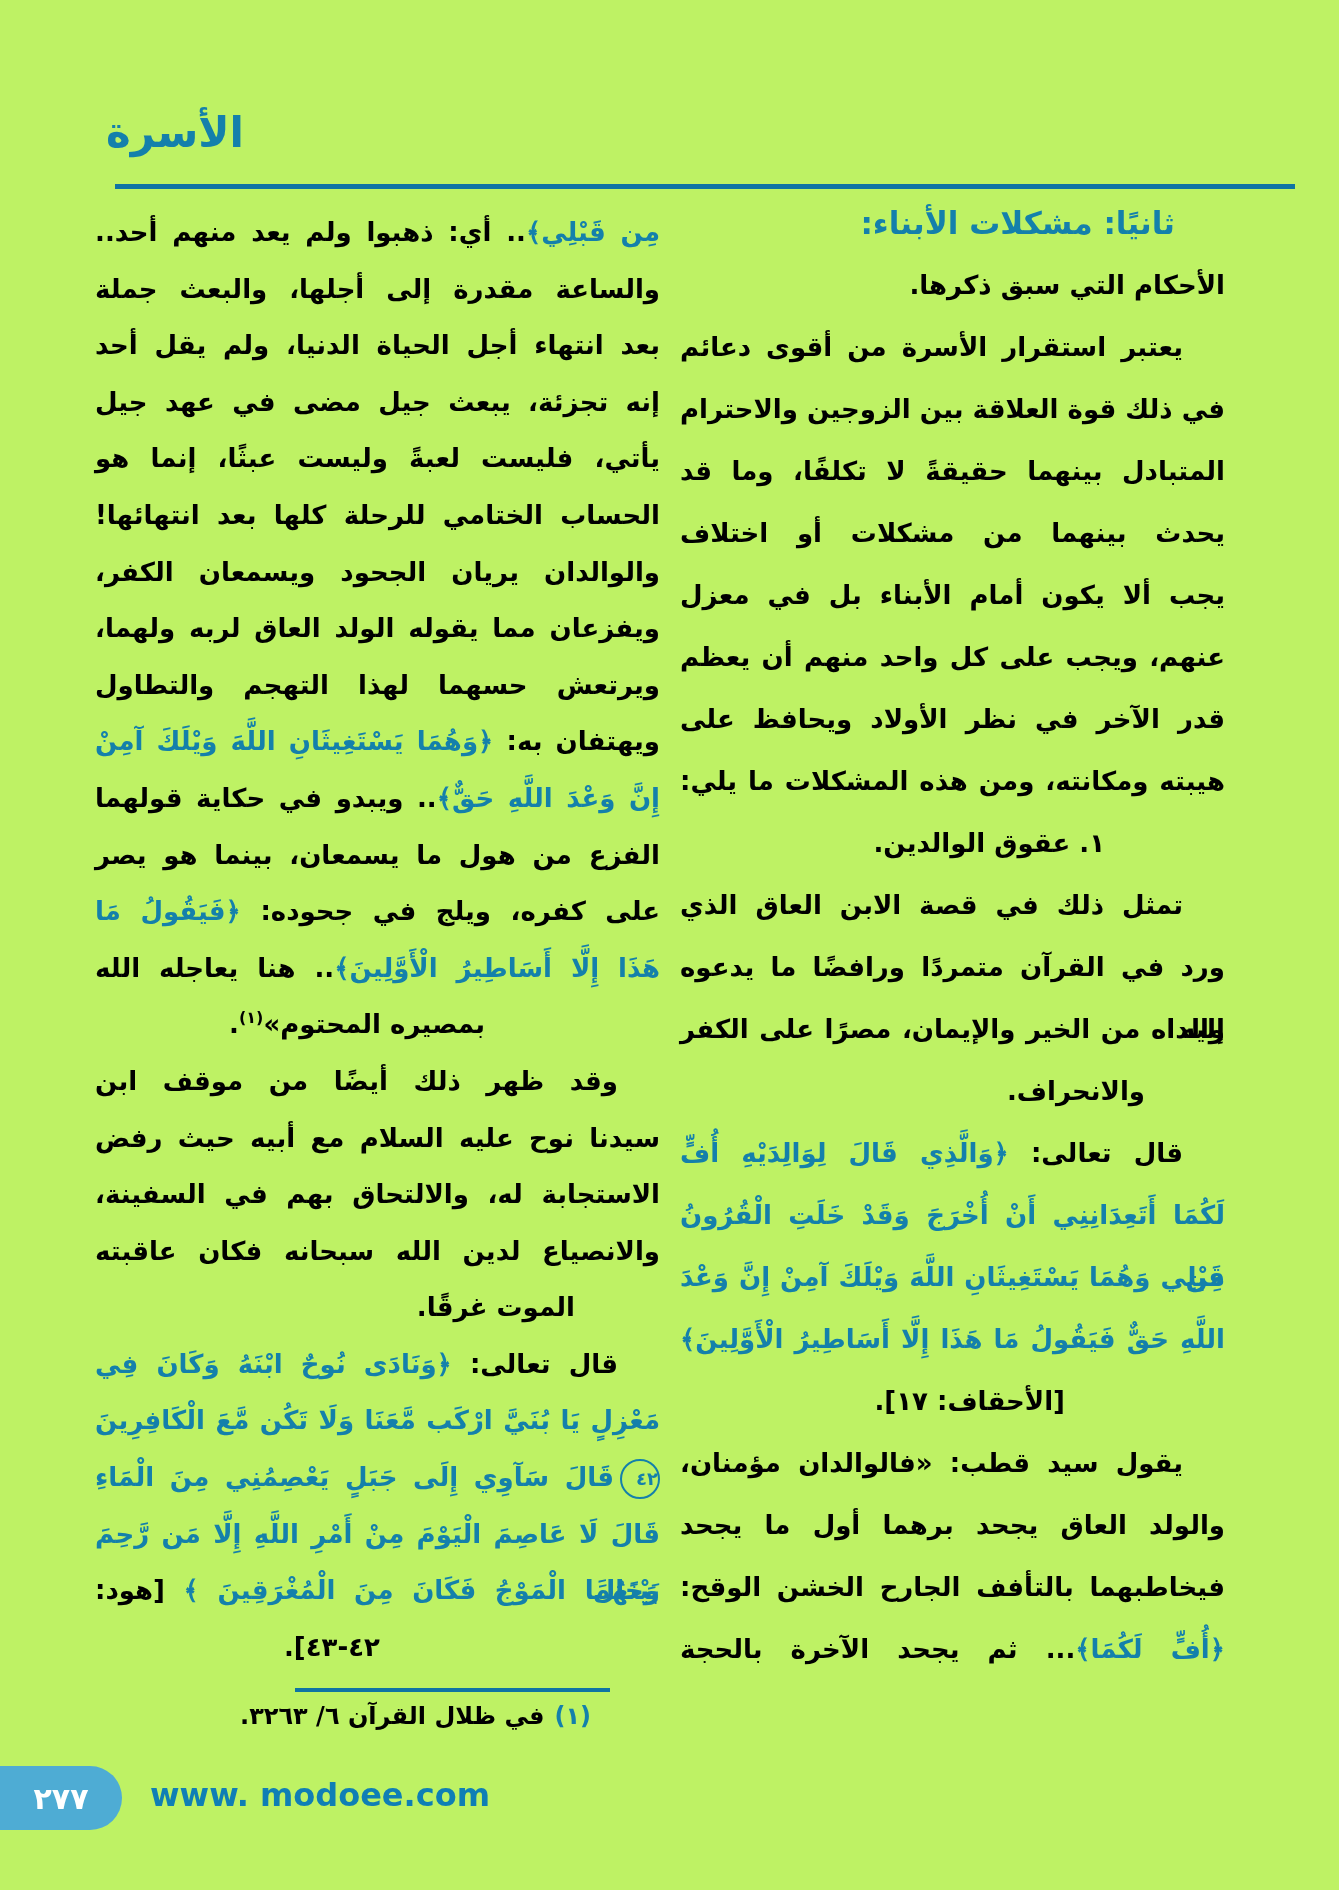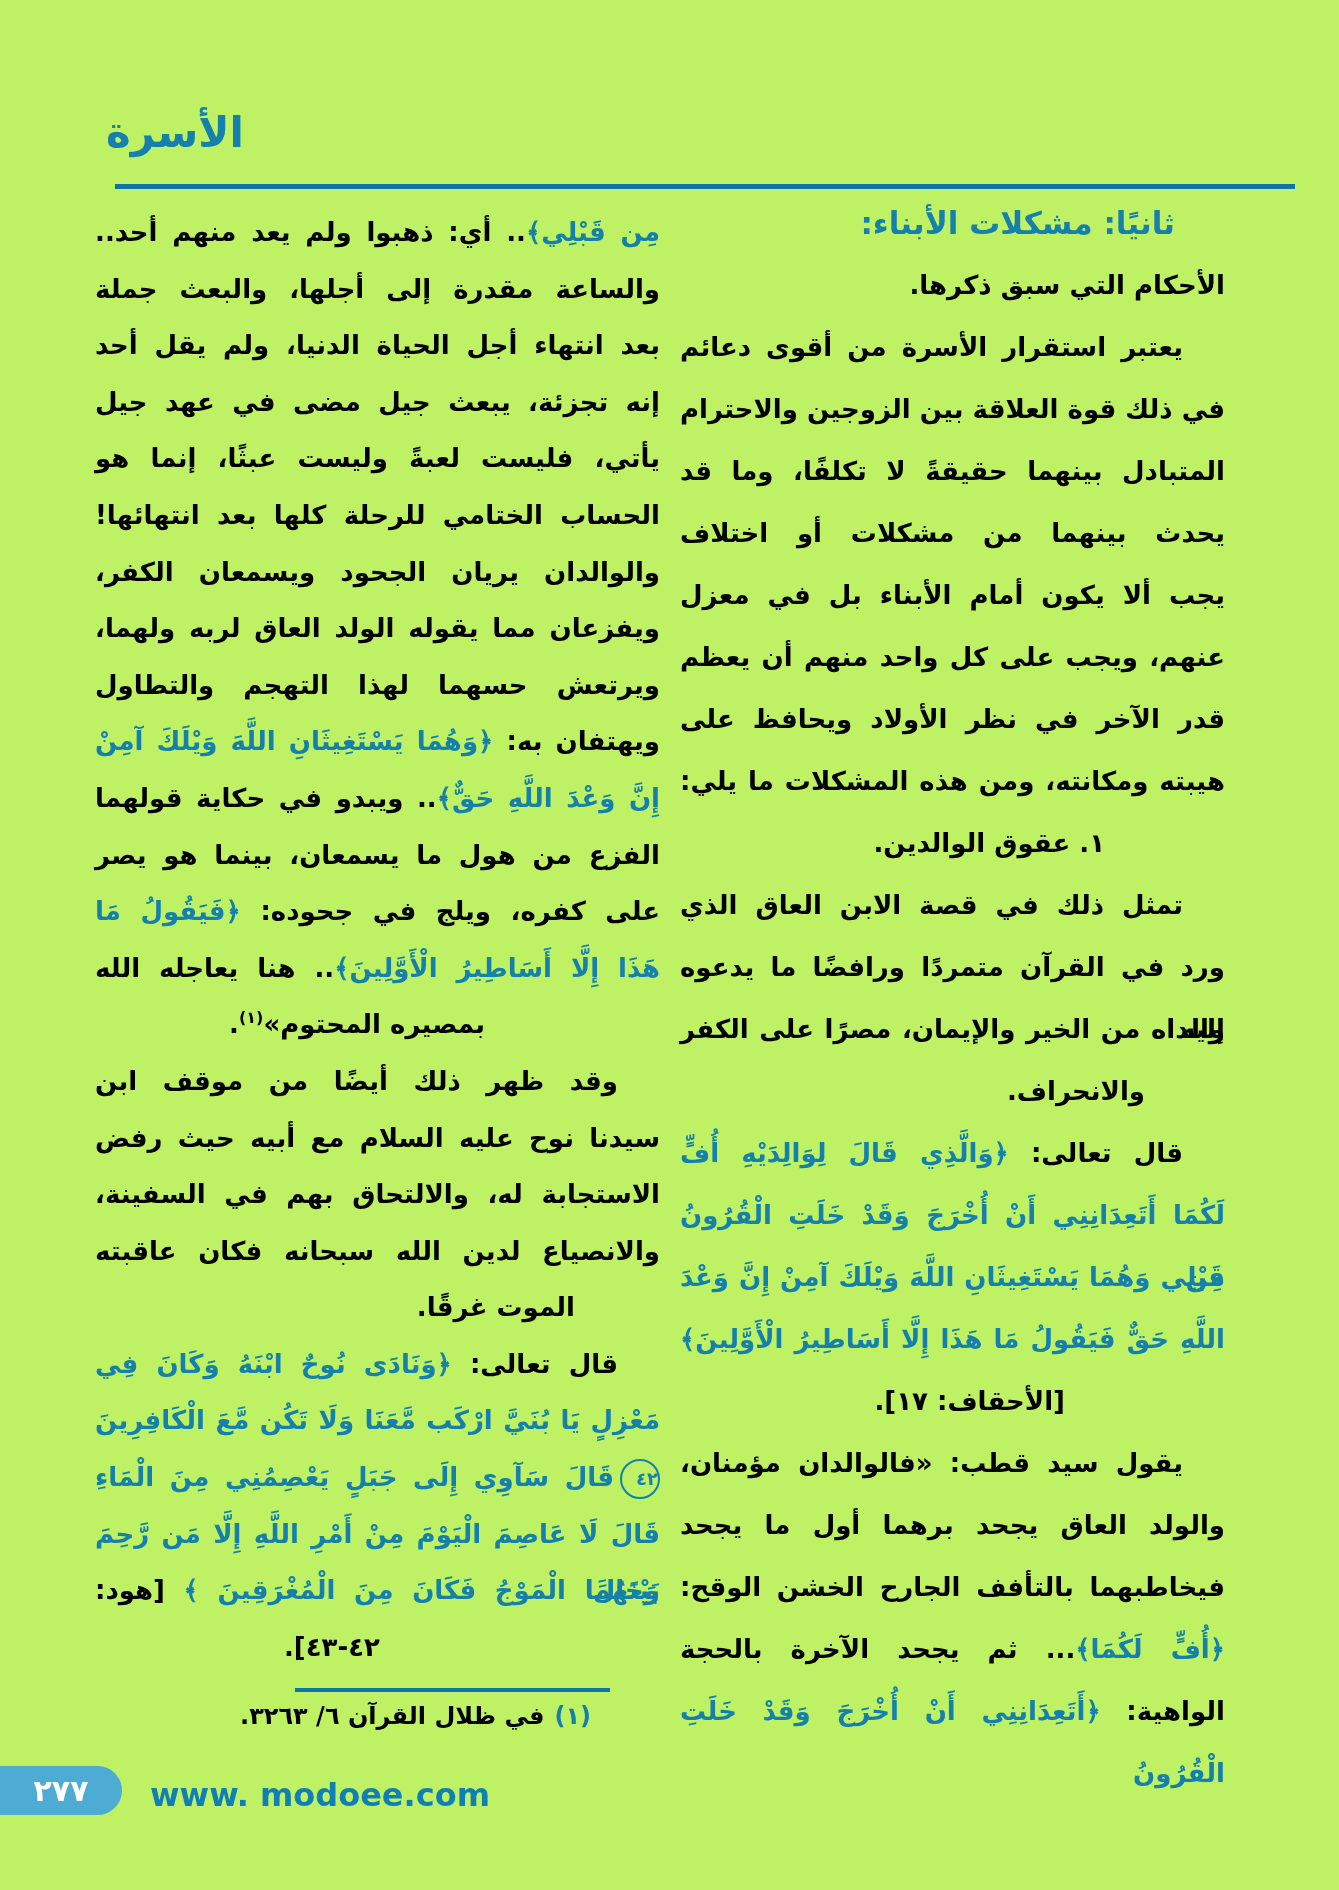--- a/index.html
+++ b/index.html
@@ -71,21 +71,21 @@
   .footnote{
     position:absolute;top:1702px;right:748px;
     direction:rtl;white-space:nowrap;
     font-size:24px;font-weight:700;
   }
   .fn-marker{color:var(--accent);margin-left:10px;}
   .fn-text{color:var(--body-text);}
   
   .footer-pill{
     position:absolute;left:0;top:1766px;
-    width:122px;height:49px;
+    width:122px;height:64px;
     background:var(--pill);
     border-radius:0 34px 34px 0;
     display:flex;align-items:center;justify-content:center;
     color:#ffffff;font-size:30px;font-weight:700;
   }
   .footer-site{
     position:absolute;left:150px;top:1776px;
     color:var(--site-link);
     font-size:32px;font-weight:700;
     direction:ltr;
@@ -117,21 +117,20 @@
       <div class="line r" style="margin-right: 80px;"><span class="p-b">والانحراف.</span></div>
       <div class="line i"><span class="p-b">قال تعالى: </span><span class="p-q">﴿وَالَّذِي قَالَ لِوَالِدَيْهِ أُفٍّ</span></div>
       <div class="line j"><span class="p-q">لَكُمَا أَتَعِدَانِنِي أَنْ أُخْرَجَ وَقَدْ خَلَتِ الْقُرُونُ مِن</span></div>
       <div class="line j"><span class="p-q">قَبْلِي وَهُمَا يَسْتَغِيثَانِ اللَّهَ وَيْلَكَ آمِنْ إِنَّ وَعْدَ</span></div>
       <div class="line j"><span class="p-q">اللَّهِ حَقٌّ فَيَقُولُ مَا هَذَا إِلَّا أَسَاطِيرُ الْأَوَّلِينَ﴾</span></div>
       <div class="line r" style="margin-right: 160px;"><span class="p-b">[الأحقاف: ١٧].</span></div>
       <div class="line i"><span class="p-b">يقول سيد قطب: «فالوالدان مؤمنان،</span></div>
       <div class="line j"><span class="p-b">والولد العاق يجحد برهما أول ما يجحد</span></div>
       <div class="line j"><span class="p-b">فيخاطبهما بالتأفف الجارح الخشن الوقح:</span></div>
       <div class="line j"><span class="p-q">﴿أُفٍّ لَكُمَا﴾</span><span class="p-b">... ثم يجحد الآخرة بالحجة</span></div>
-      <div class="line j"><span class="p-b">الواهية: </span><span class="p-q">﴿أَتَعِدَانِنِي أَنْ أُخْرَجَ وَقَدْ خَلَتِ الْقُرُونُ</span></div>
     </div>
 
   <div class="col col-left">
       <div class="line j"><span class="p-q">مِن قَبْلِي﴾</span><span class="p-b">.. أي: ذهبوا ولم يعد منهم أحد..</span></div>
       <div class="line j"><span class="p-b">والساعة مقدرة إلى أجلها، والبعث جملة</span></div>
       <div class="line j"><span class="p-b">بعد انتهاء أجل الحياة الدنيا، ولم يقل أحد</span></div>
       <div class="line j"><span class="p-b">إنه تجزئة، يبعث جيل مضى في عهد جيل</span></div>
       <div class="line j"><span class="p-b">يأتي، فليست لعبةً وليست عبثًا، إنما هو</span></div>
       <div class="line j"><span class="p-b">الحساب الختامي للرحلة كلها بعد انتهائها!</span></div>
       <div class="line j"><span class="p-b">والوالدان يريان الجحود ويسمعان الكفر،</span></div>

